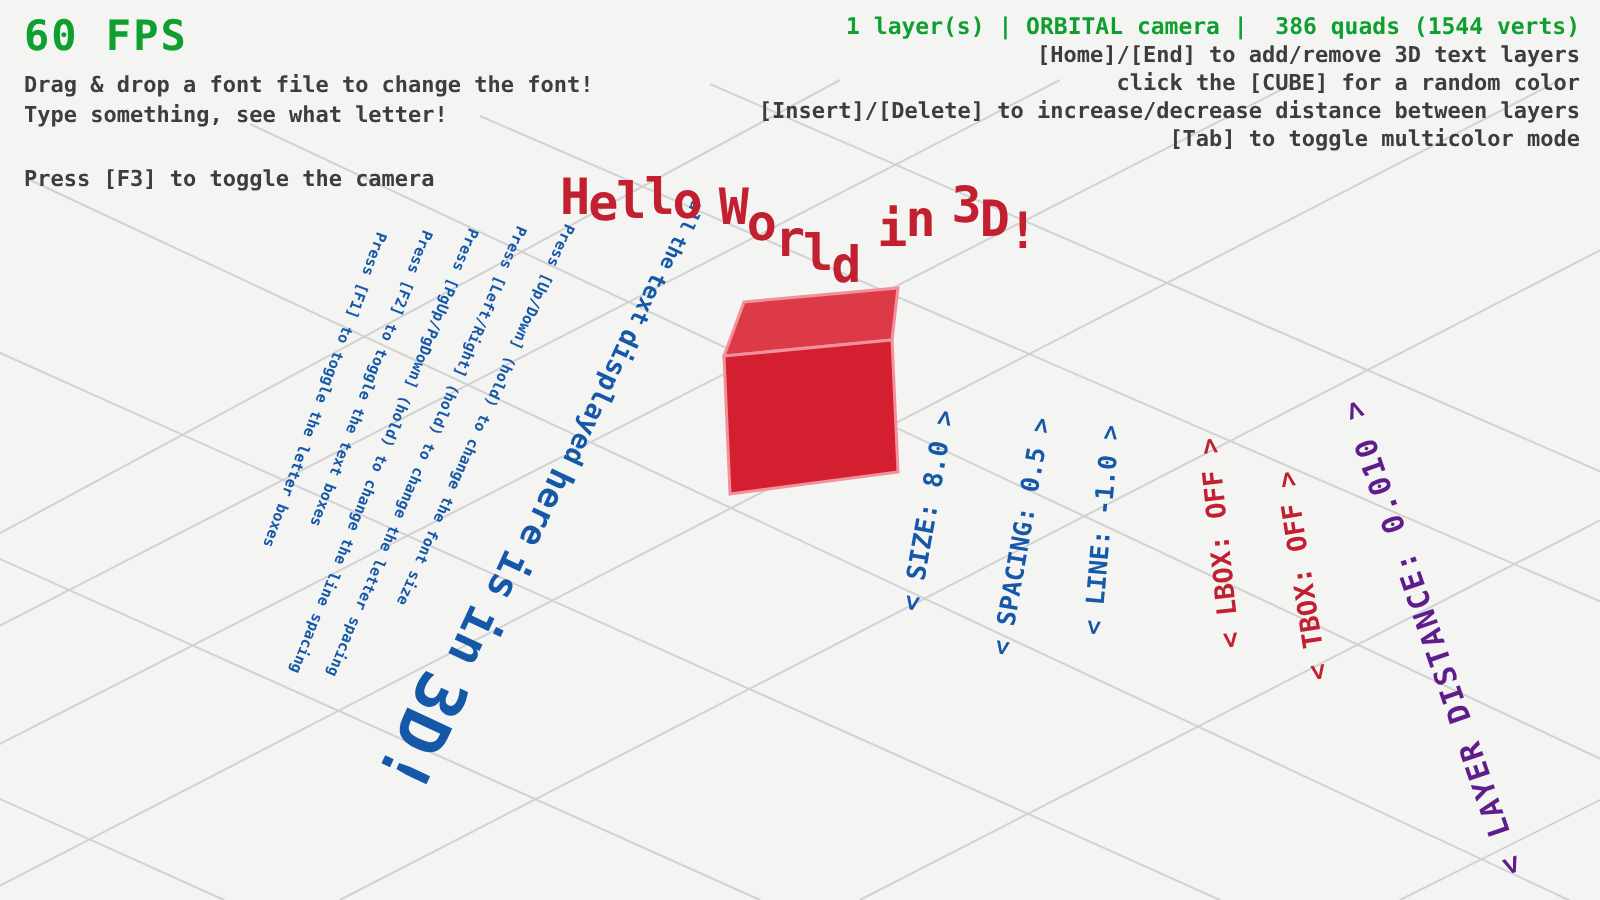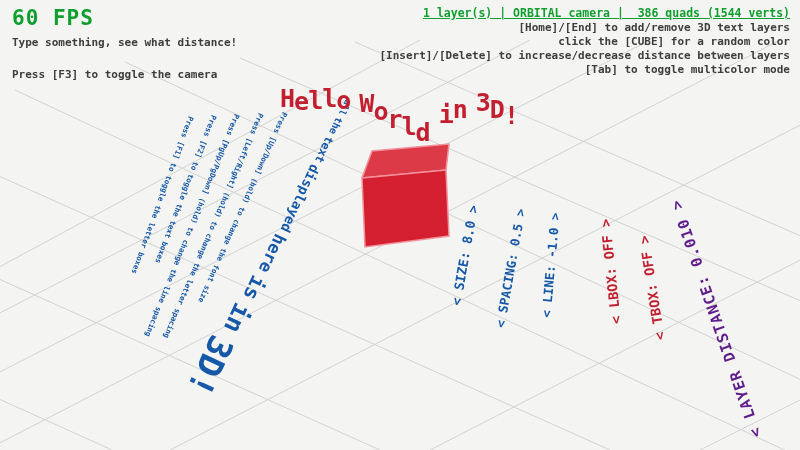--- a/index.html
+++ b/index.html
@@ -11,21 +11,21 @@
   }
   .viewport{position:absolute; inset:0; cursor:grab;}
   svg.gridsvg{position:absolute; left:0; top:0;}
   
   .hud-left{position:absolute; left:12px; top:6px; z-index:30;}
   .fps{font-size:21px; font-weight:bold; color:var(--green); letter-spacing:1px;}
   .hint{font-size:11px; font-weight:bold; color:var(--ink); line-height:15px; white-space:pre;}
   .hud-left .hint-block{margin-top:5px;}
   .hud-left .camera-hint{margin-top:17px;}
   .hud-right{position:absolute; right:10px; top:6px; z-index:30; text-align:right;}
-  .stats{font-size:11.5px; font-weight:bold; color:var(--green); line-height:15px; white-space:pre;text-decoration:underline;}
+  .stats{font-size:11.5px; font-weight:bold; color:var(--green); line-height:15px; white-space:pre;}
   .hud-right .hint{line-height:14px;}
   
   .ftext{position:absolute; white-space:nowrap; font-weight:bold; transform-origin:0 50%; z-index:10;}
   .instr{font-size:7.5px; color:var(--blue);}
   .i1{left:191px; top:112px; transform:rotate(110deg);}
   .i2{left:214px; top:111px; transform:rotate(111deg);}
   .i3{left:237px; top:110px; transform:rotate(112deg);}
   .i4{left:261px; top:109px; transform:rotate(113deg);}
   .i5{left:285px; top:108px; transform:rotate(114deg);}
   .floor-sentence{left:352px; top:102px; transform:rotate(115deg); transform-origin:0 0;
@@ -115,21 +115,22 @@
     <div class="ftext lab-blue   lab2">&lt; SPACING: 0.5 &gt;</div>
     <div class="ftext lab-blue   lab3">&lt; LINE: -1.0 &gt;</div>
     <div class="ftext lab-red    lab4">&lt; LBOX: OFF &gt;</div>
     <div class="ftext lab-red    lab5">&lt; TBOX: OFF &gt;</div>
     <div class="ftext lab-purple lab6">&lt; LAYER DISTANCE: 0.010 &gt;</div>
   </div>
 
   <div class="hud-left">
     <div class="fps">60 FPS</div>
     <div class="hint-block">
-      <div class="hint">Type something, see what distance!</div>
+      <div class="hint">Drag &amp; drop a font file to change the font!</div>
+      <div class="hint">Type something, see what letter!</div>
     </div>
     <div class="hint camera-hint">Press [F3] to toggle the camera</div>
   </div>
 
   <div class="hud-right">
     <div class="stats">1 layer(s) | ORBITAL camera |  386 quads (1544 verts)</div>
     <div class="hint">[Home]/[End] to add/remove 3D text layers</div>
     <div class="hint">click the [CUBE] for a random color</div>
     <div class="hint">[Insert]/[Delete] to increase/decrease distance between layers</div>
     <div class="hint">[Tab] to toggle multicolor mode</div>

